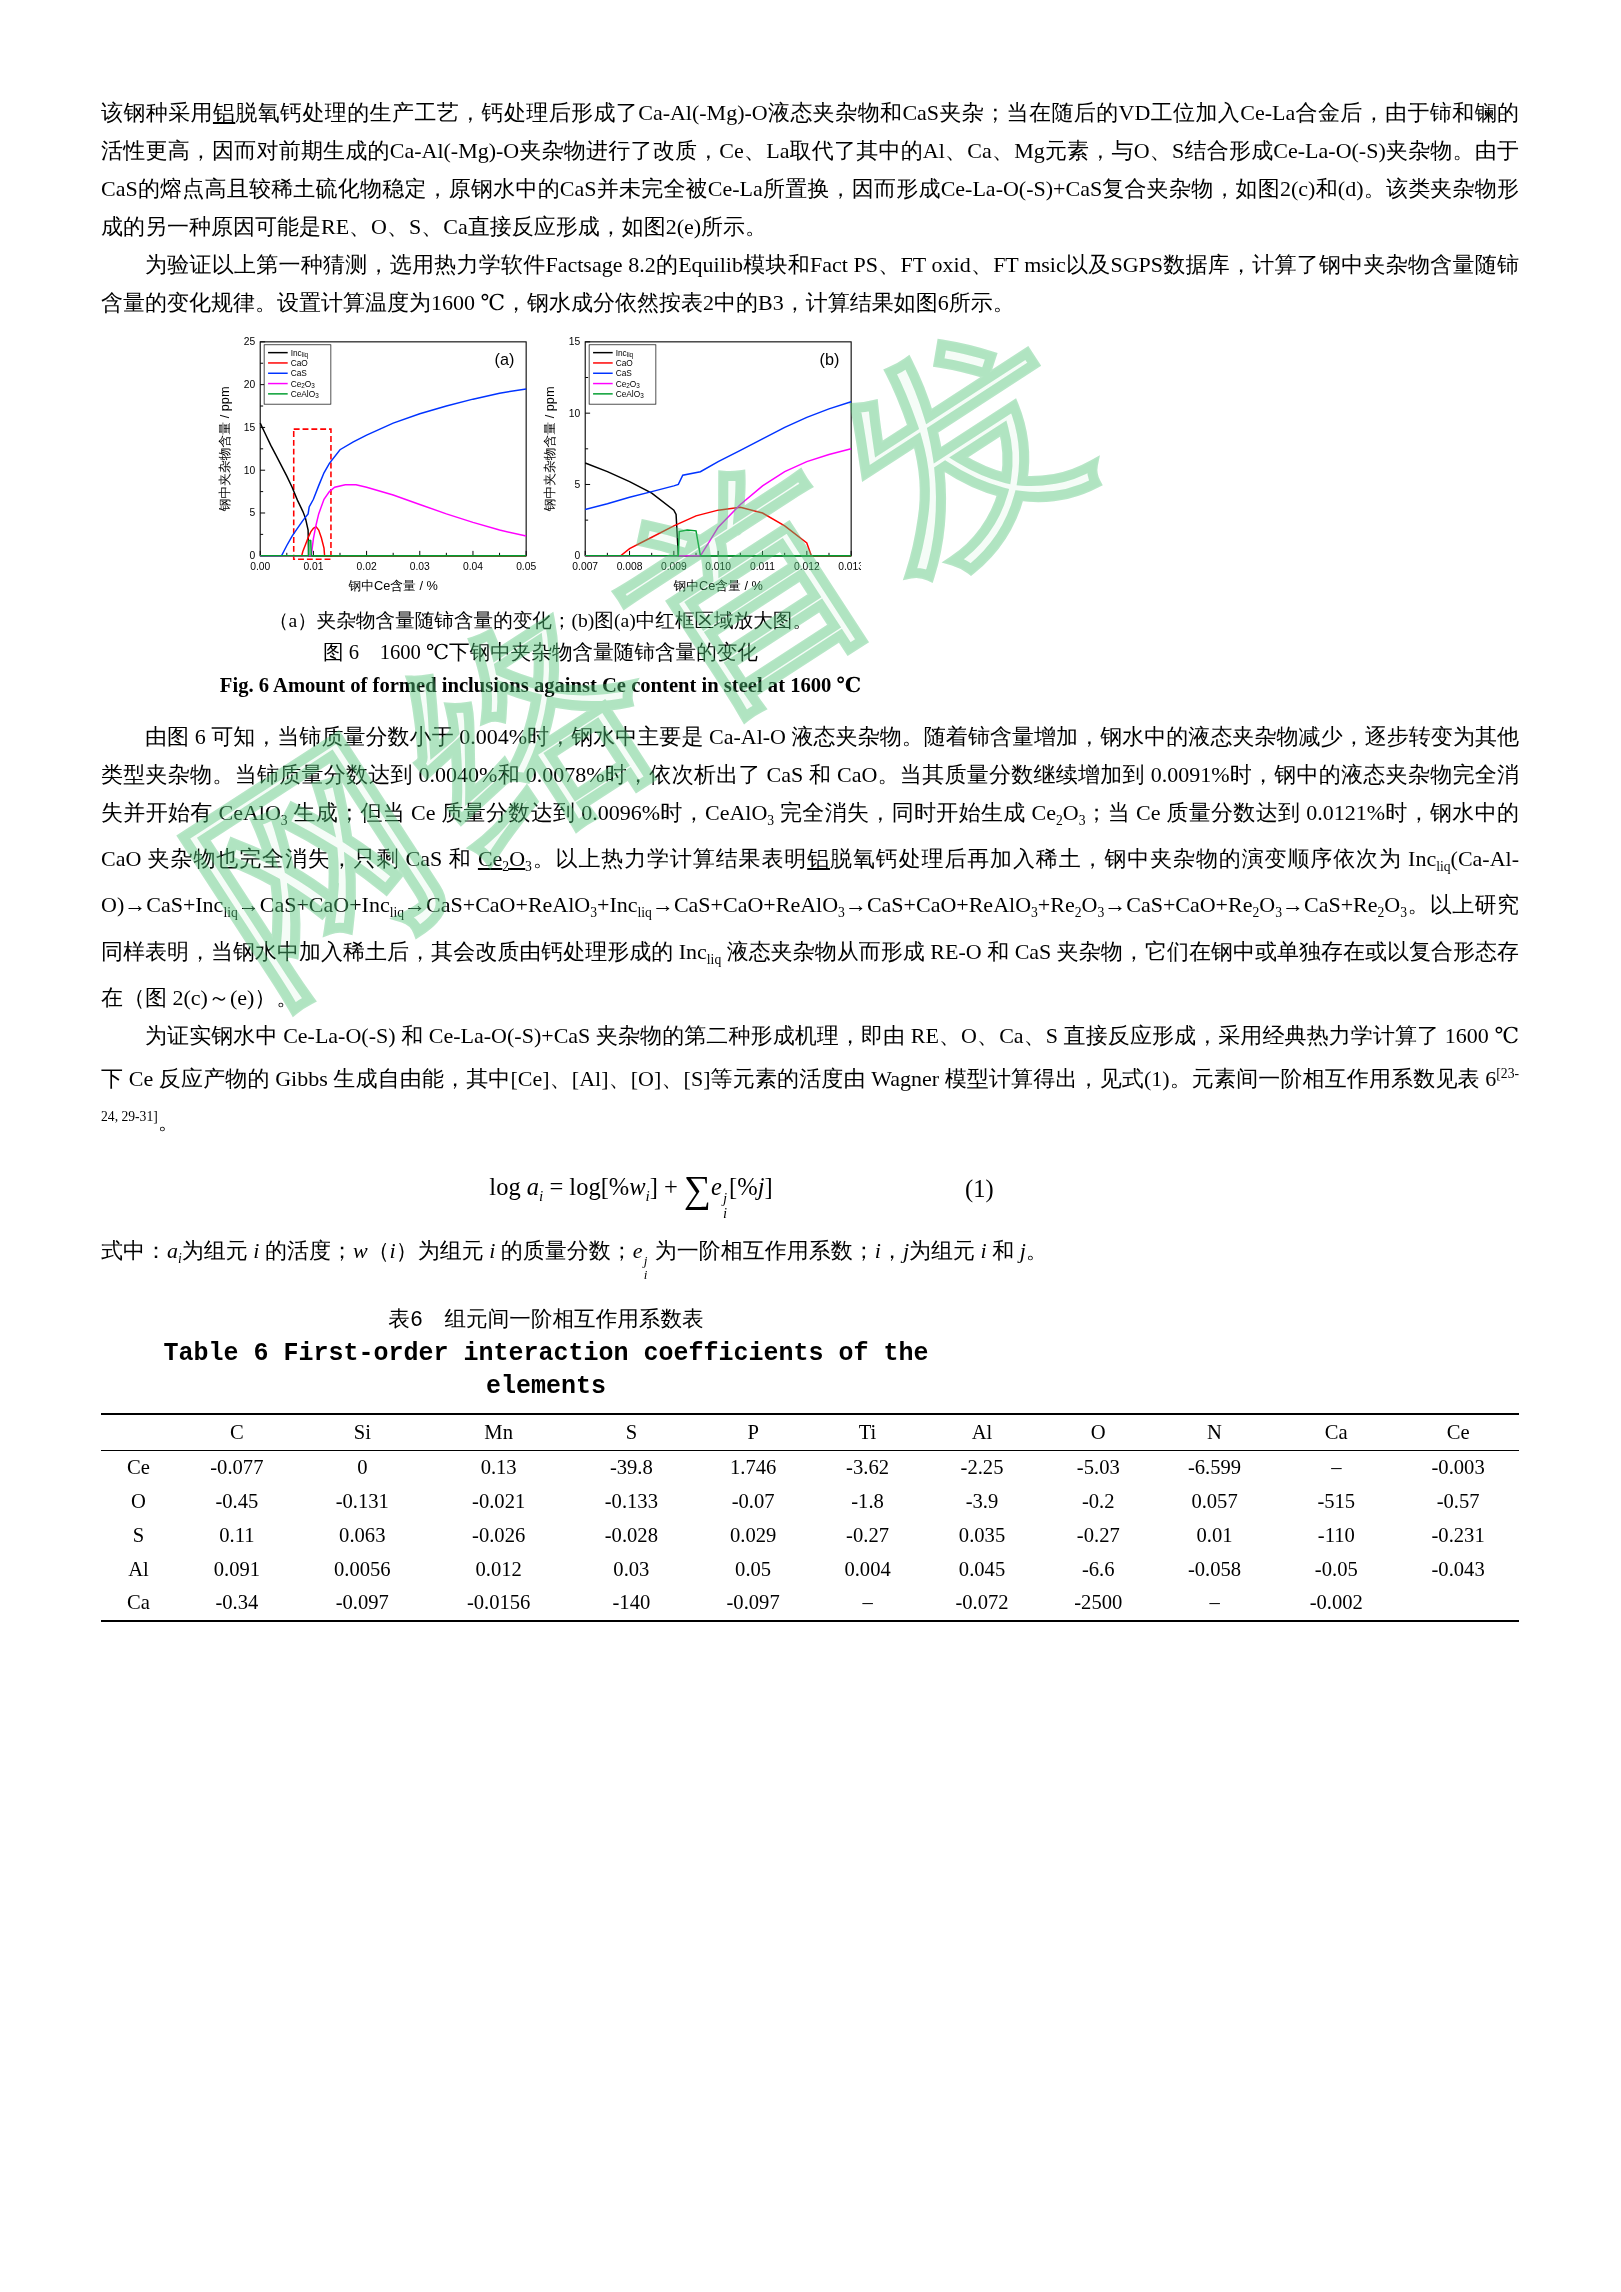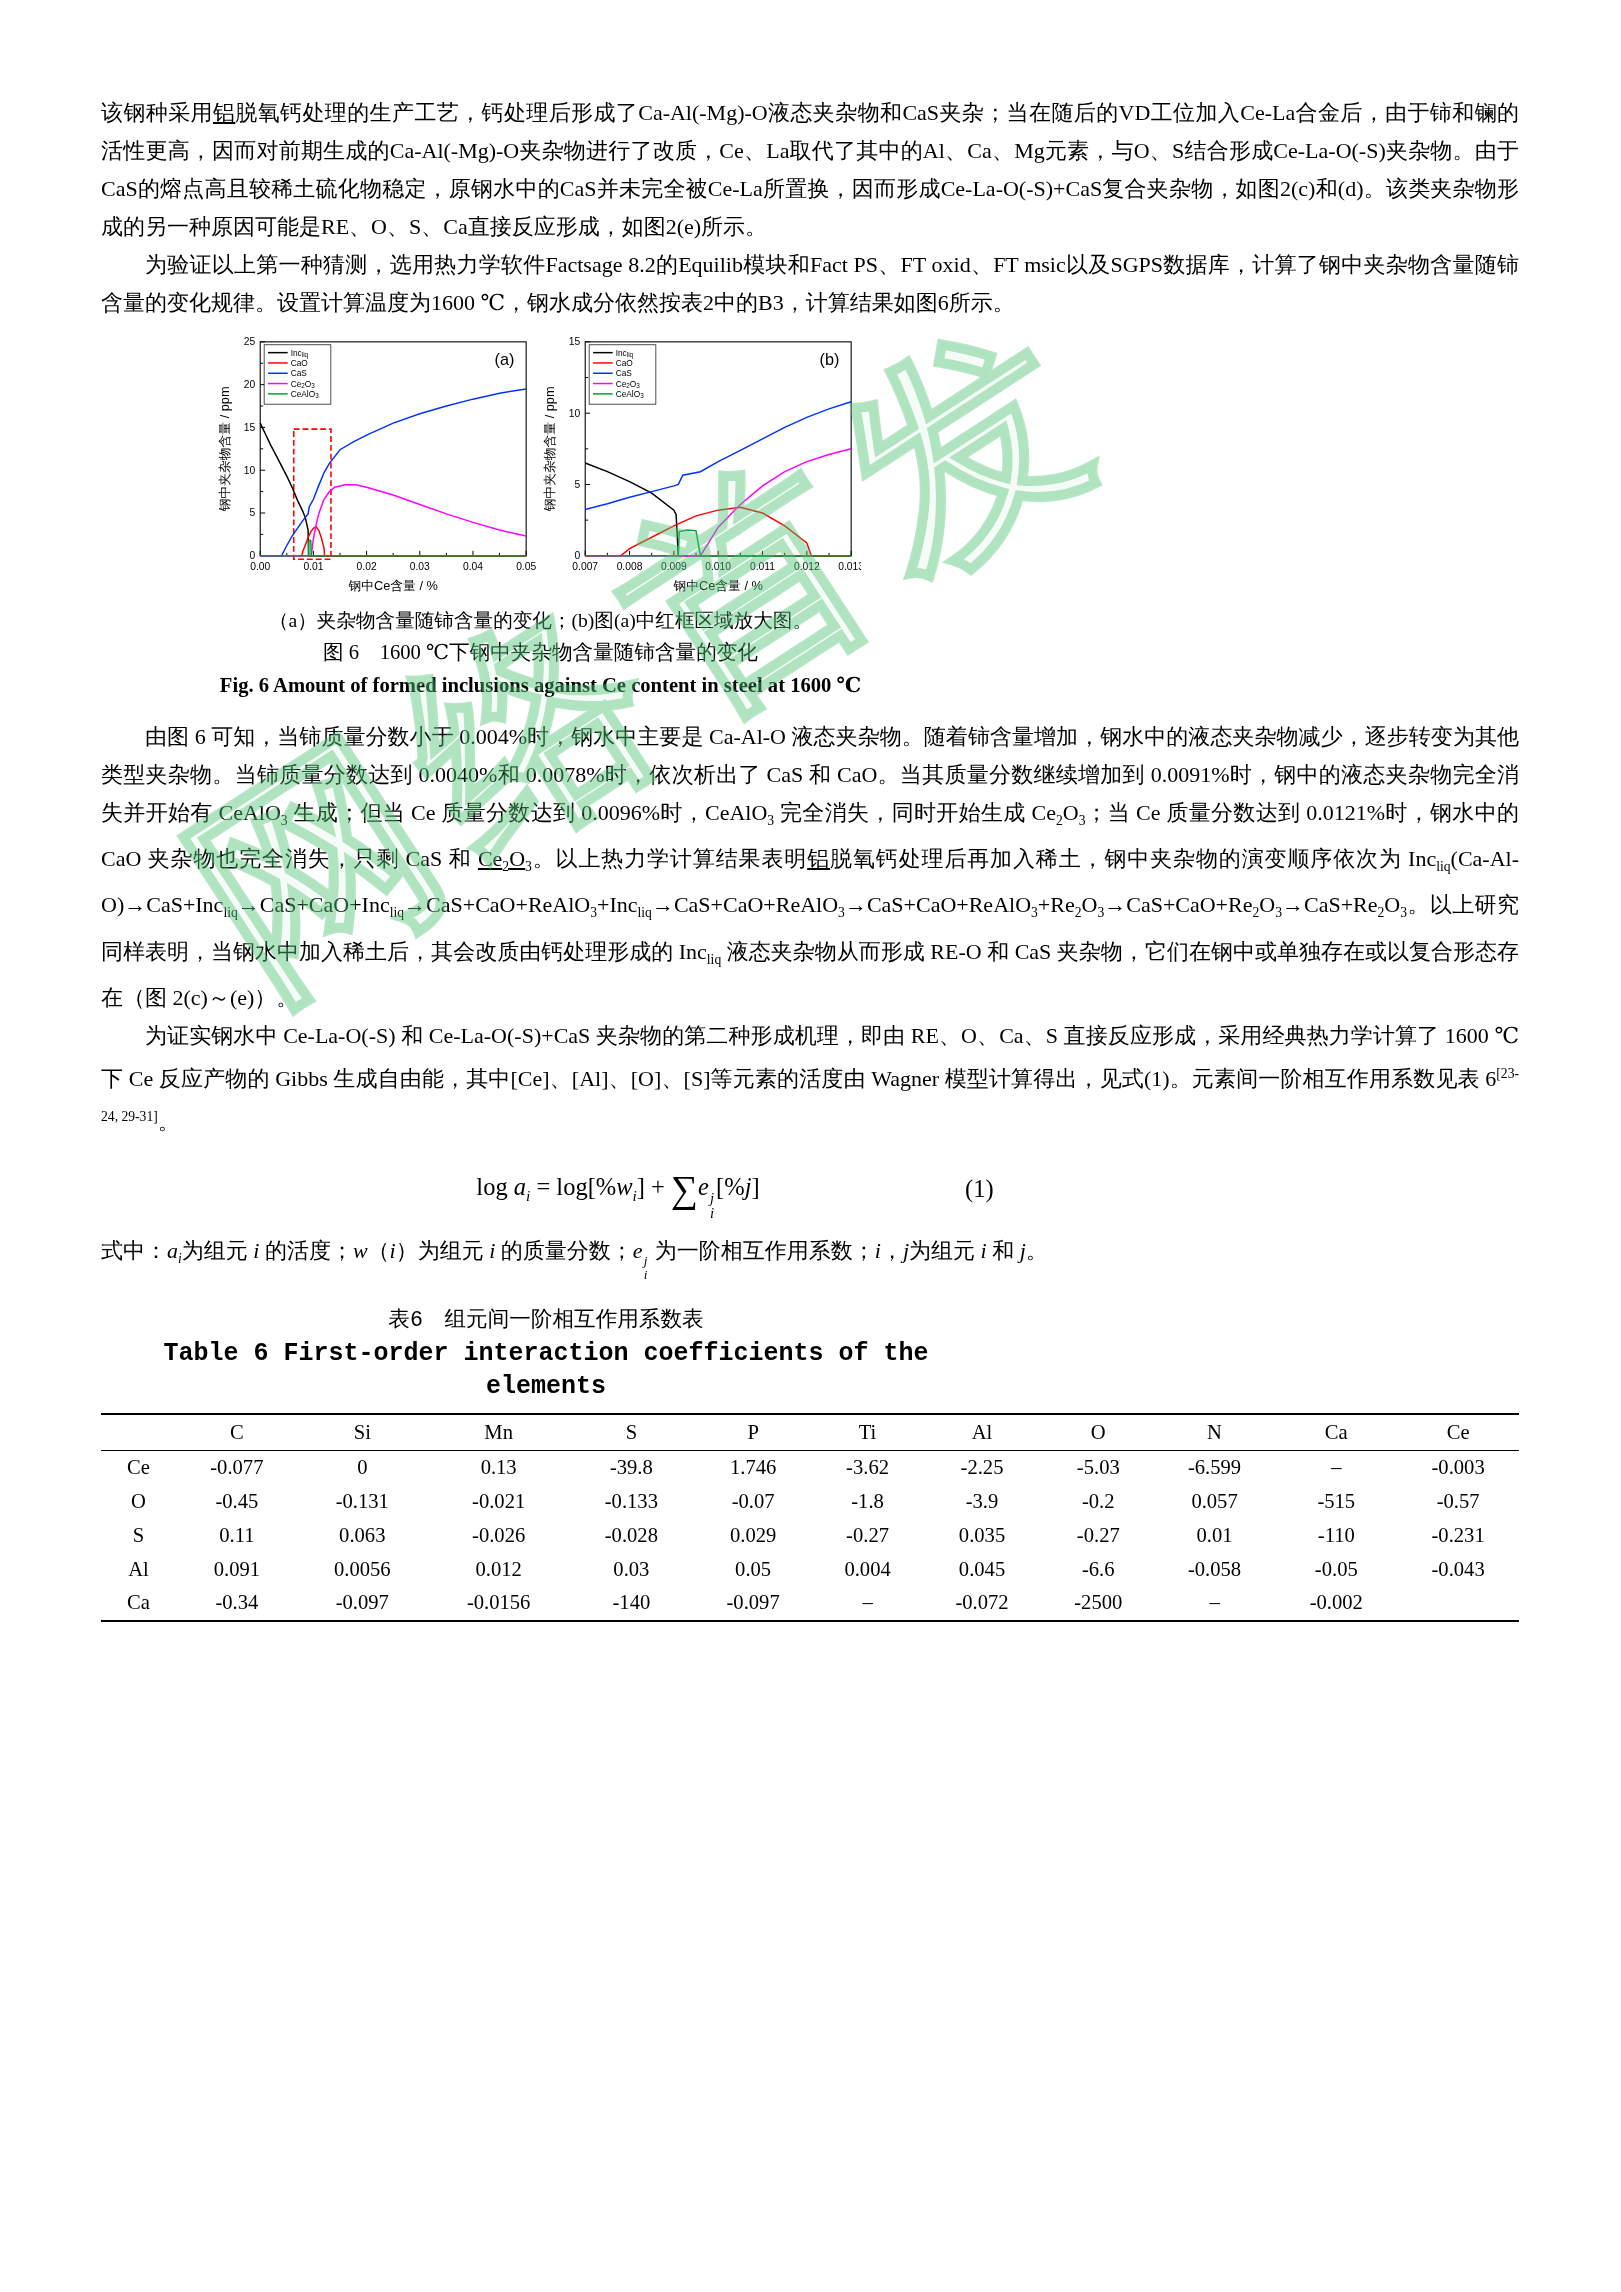--- a/index.html
+++ b/index.html
@@ -14,21 +14,21 @@
   .para u{text-decoration:underline;}
   sub,sup{font-size:0.62em;}
   .figure-row{display:flex;gap:5.9px;margin:11.8px 0 0 116px;}
   .chart{font-family:"Liberation Sans","DejaVu Sans",sans-serif;}
   .fig-cap{width:647px;margin:7.8px 0 0 116px;text-align:center;white-space:nowrap;}
   .cap-sub{font-size:19.6px;line-height:31px;text-align:center;}
   .cap-cn{font-size:20.6px;line-height:33px;}
   .cap-en{font-size:20.6px;line-height:33px;font-weight:bold;}
   .p3{margin-top:16px;}
   .eq-row{position:relative;height:65px;margin-top:17.6px;font-size:24.5px;}
-  .eq{position:absolute;left:517px;top:13.7px;transform:translateX(-50%);white-space:nowrap;}
+  .eq{position:absolute;left:530px;top:13.7px;transform:translateX(-50%);white-space:nowrap;}
   .eq i{font-style:italic;}
   .eq-num{position:absolute;left:864px;top:15.7px;}
   .bigsum{font-size:1.55em;font-style:normal;vertical-align:-0.18em;line-height:0;}
   .stack{display:inline-flex;flex-direction:column;vertical-align:-0.55em;font-size:0.6em;line-height:1;margin:0 2px 0 1px;text-align:left;}
   .stack i{font-style:italic;}
   .explain{margin-top:7.8px;}
   .tbl-cap{margin-top:23.5px;width:890px;text-align:center;font-family:Liberation Mono, monospace;}
   .tbl-cap .cap-cn{font-size:21.6px;line-height:33px;}
   .tbl-cap .cap-en{font-size:25px;line-height:33px;font-weight:bold;}
   table.coeff{width:100%;border-collapse:collapse;margin-top:9.8px;

